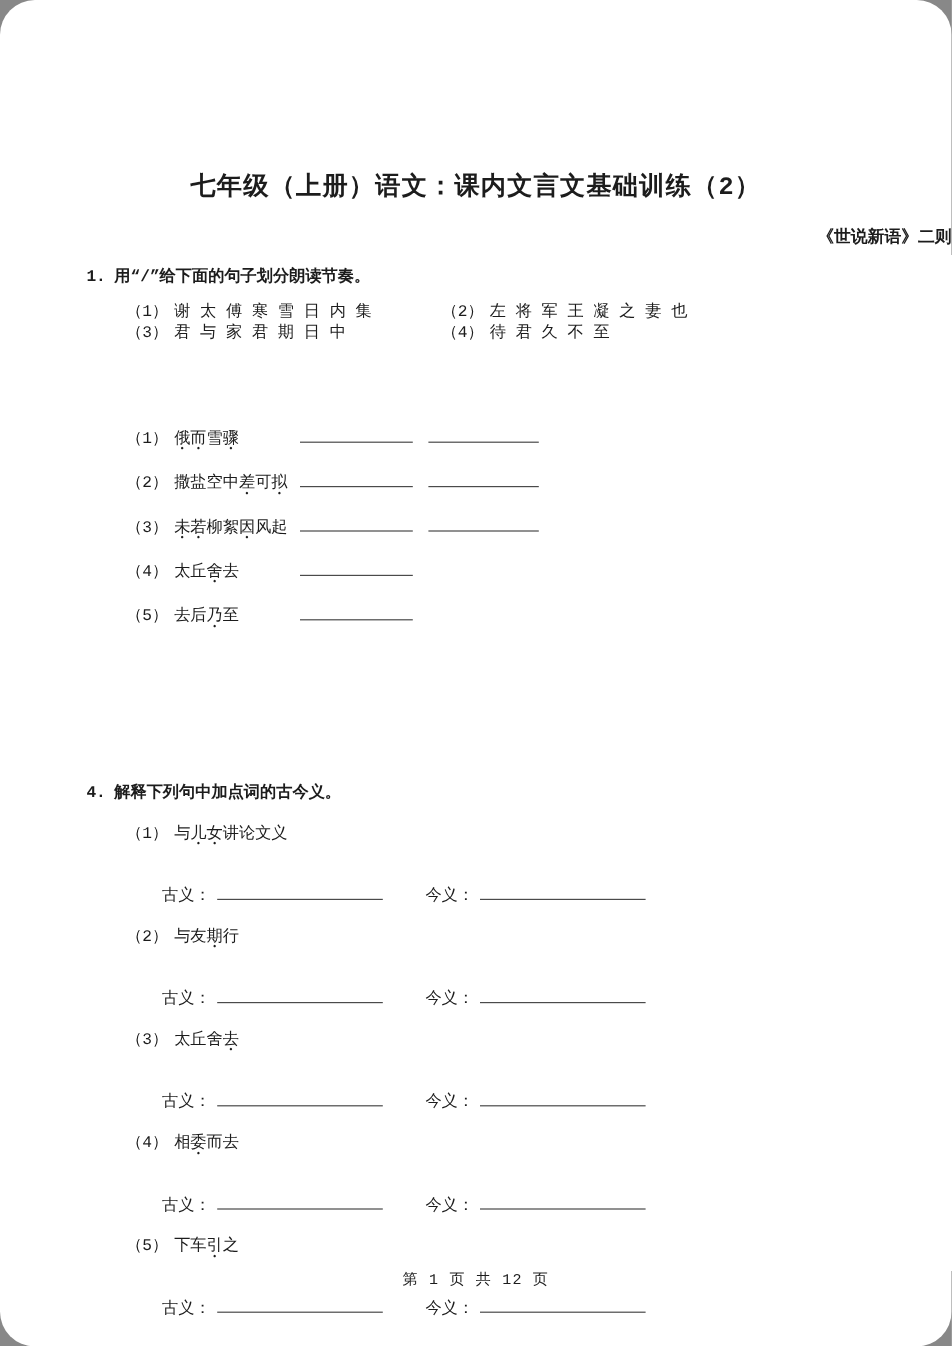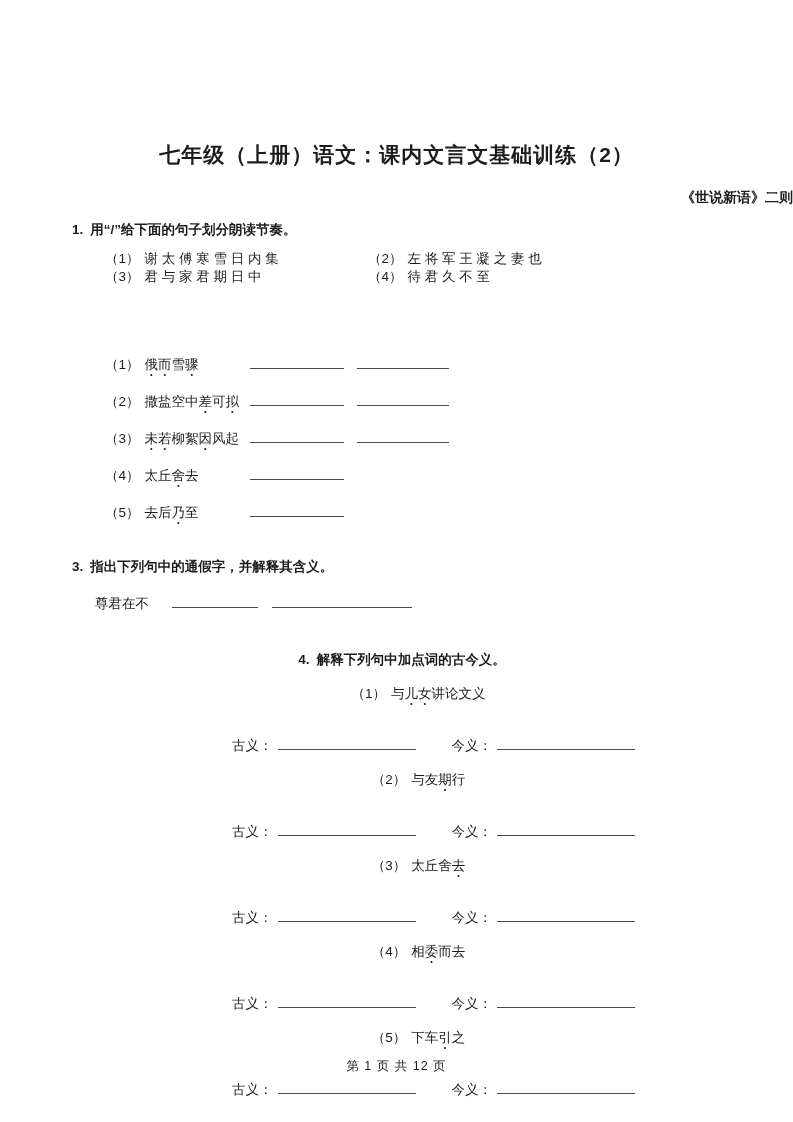--- a/index.html
+++ b/index.html
@@ -1,39 +1,40 @@
 <!DOCTYPE html>
 <html><head>
 <meta charset="utf-8">
 <style>
   html,body { margin:0; padding:0; background:#888; }
   .page {
     position:relative;
     width:793px; height:1122px;
     margin:0 auto;
     background:#ffffff;
-    font-family:Liberation Sans, sans-serif;
+    font-family:Liberation Mono, monospace;
     color:#1c1c1c;
     overflow:hidden;
+    border-radius:29px;
   }
   .title {
     position:absolute; top:141px; left:0; width:100%;
     text-align:center;
     font-size:21px; font-weight:bold; letter-spacing:1px;
   }
   .subtitle {
     position:absolute; top:189px; left:0; width:100%;
     text-align:right;
     font-size:14px; font-weight:bold;
   }
   .qblock { position:absolute; left:72px; width:660px; font-size:13.5px; }
   .q1 { top:221px; }
   .q2 { top:337px; }
   .q3 { top:558px; }
-  .q4 { top:651px;text-align:center; }
+  .q4 { top:651px; }
   .q-heading { font-weight:bold; font-size:13.5px; white-space:nowrap; }
   .q-num { margin-right:7px; }
   .item-label { margin-right:5px; }
 
   
   .q1-grid {
     display:grid; grid-template-columns:263px auto;
     margin-top:11px; margin-left:33px;
   }
   .q1-cell { white-space:nowrap; }
@@ -109,28 +110,20 @@
       <span class="q2-sent"><span class="item-label">（3）</span><span><span class="dotted">未</span><span class="dotted">若</span>柳絮<span class="dotted">因</span>风起</span></span><span class="blank q2-b1"></span><span class="blank q2-b2"></span>
     </div>
     <div class="q2-row">
       <span class="q2-sent"><span class="item-label">（4）</span><span>太丘<span class="dotted">舍</span>去</span></span><span class="blank q2-b1"></span>
     </div>
     <div class="q2-row">
       <span class="q2-sent"><span class="item-label">（5）</span><span>去后<span class="dotted">乃</span>至</span></span><span class="blank q2-b1"></span>
     </div>
   </div>
 
-  <div class="qblock q3">
-    <div class="q-heading">
-      <span class="q-num">3.</span><span>指出下列句中的通假字，并解释其含义。</span>
-    </div>
-    <div class="q3-row">
-      <span class="q3-sent">尊君在不</span><span class="blank q3-b1"></span><span class="blank q3-b2"></span>
-    </div>
-  </div>
 
   <div class="qblock q4">
     <div class="q-heading">
       <span class="q-num">4.</span><span>解释下列句中加点词的古今义。</span>
     </div>
 
     <div class="q4-sent"><span class="item-label">（1）</span><span>与<span class="dotted">儿</span><span class="dotted">女</span>讲论文义</span></div>
     <div class="q4-gujin">
       <span class="gu-label">古义：</span><span class="blank q4-blank"></span><span class="jin-label">今义：</span><span class="blank q4-blank"></span>
     </div>

